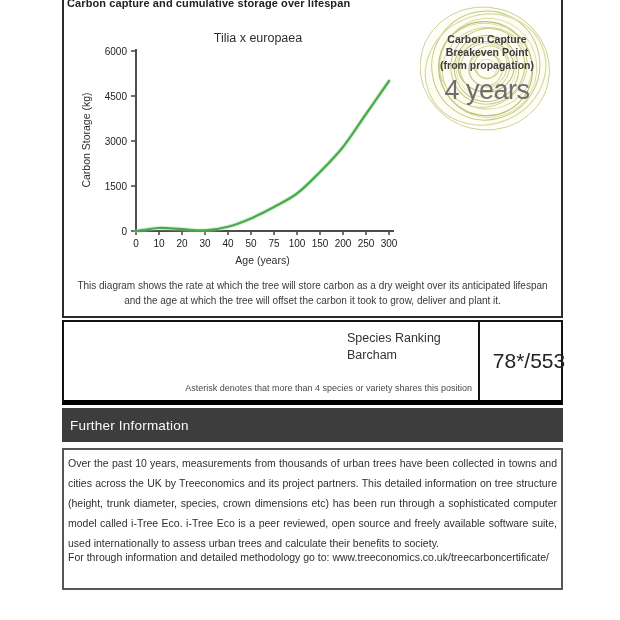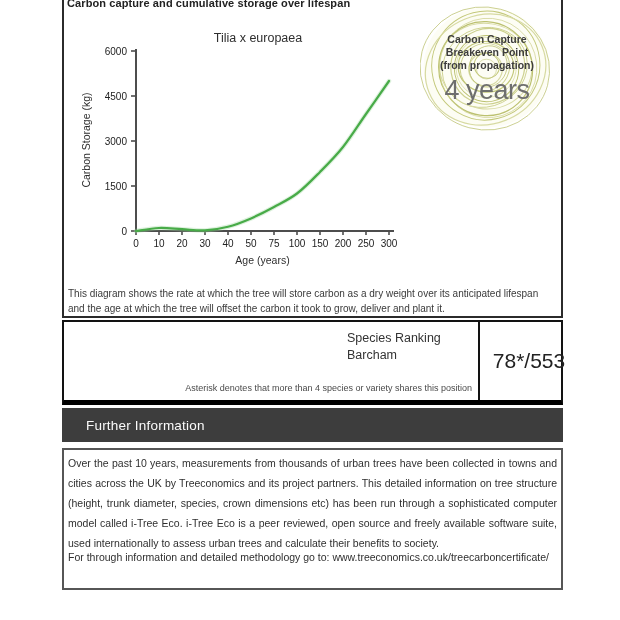--- a/index.html
+++ b/index.html
@@ -16,34 +16,34 @@
   #chart-svg{left:62px;top:38px;}
 
   
   #badge{left:420px;top:4px;width:134px;height:128px;}
   #badge-text{left:420px;top:4px;width:134px;height:128px;display:flex;flex-direction:column;
               align-items:center;justify-content:center;text-align:center;}
   .badge-line{font-size:10.5px;font-weight:bold;color:#3d3d3d;line-height:13px;}
   #badge-value{font-size:27px;color:#6e6e6e;margin-top:5px;letter-spacing:-.5px;line-height:26px;text-align:center;}
 
   
-  #description{left:68px;top:286px;width:489px;font-size:10px;line-height:15px;color:#3a3a3a;}
+  #description{left:68px;top:278px;width:489px;font-size:10px;line-height:15px;color:#3a3a3a;text-align:center;}
 
   
   #box2{left:62px;top:320px;width:501px;height:85px;border:2px solid #121212;border-bottom:5px solid #000;
         box-sizing:border-box;background:#fff;}
   #rank-divider{left:478px;top:322px;width:2px;height:78px;background:#121212;}
   #rank-labels{left:347px;top:330px;font-size:12.5px;color:#333;line-height:17px;text-align:left;}
   #rank-note{left:68px;top:383px;width:404px;text-align:right;font-size:9px;color:#4a4a4a;}
   #rank-value{left:480px;top:322px;width:98px;height:78px;display:flex;align-items:center;justify-content:center;
               font-size:21px;color:#222;}
 
   
   #info-header{left:62px;top:408px;width:501px;height:34px;background:#3d3d3d;box-sizing:border-box;
-               display:flex;align-items:center;padding-left:24px;}
+               display:flex;align-items:center;padding-left:8px;}
   #info-header-label{color:#fafafa;font-size:13.5px;letter-spacing:.2px;}
   #info-box{left:62px;top:448px;width:501px;height:142px;border:2px solid #565656;box-sizing:border-box;background:#fff;}
   #info-body{left:68px;top:453px;width:489px;font-size:10.5px;line-height:20px;color:#2f2f2f;text-align:justify;}
   #info-link{left:68px;top:551px;width:489px;font-size:10.5px;color:#2f2f2f;white-space:nowrap;}
 </style>
 </head>
 <body>
 
 <div id="page">
 

